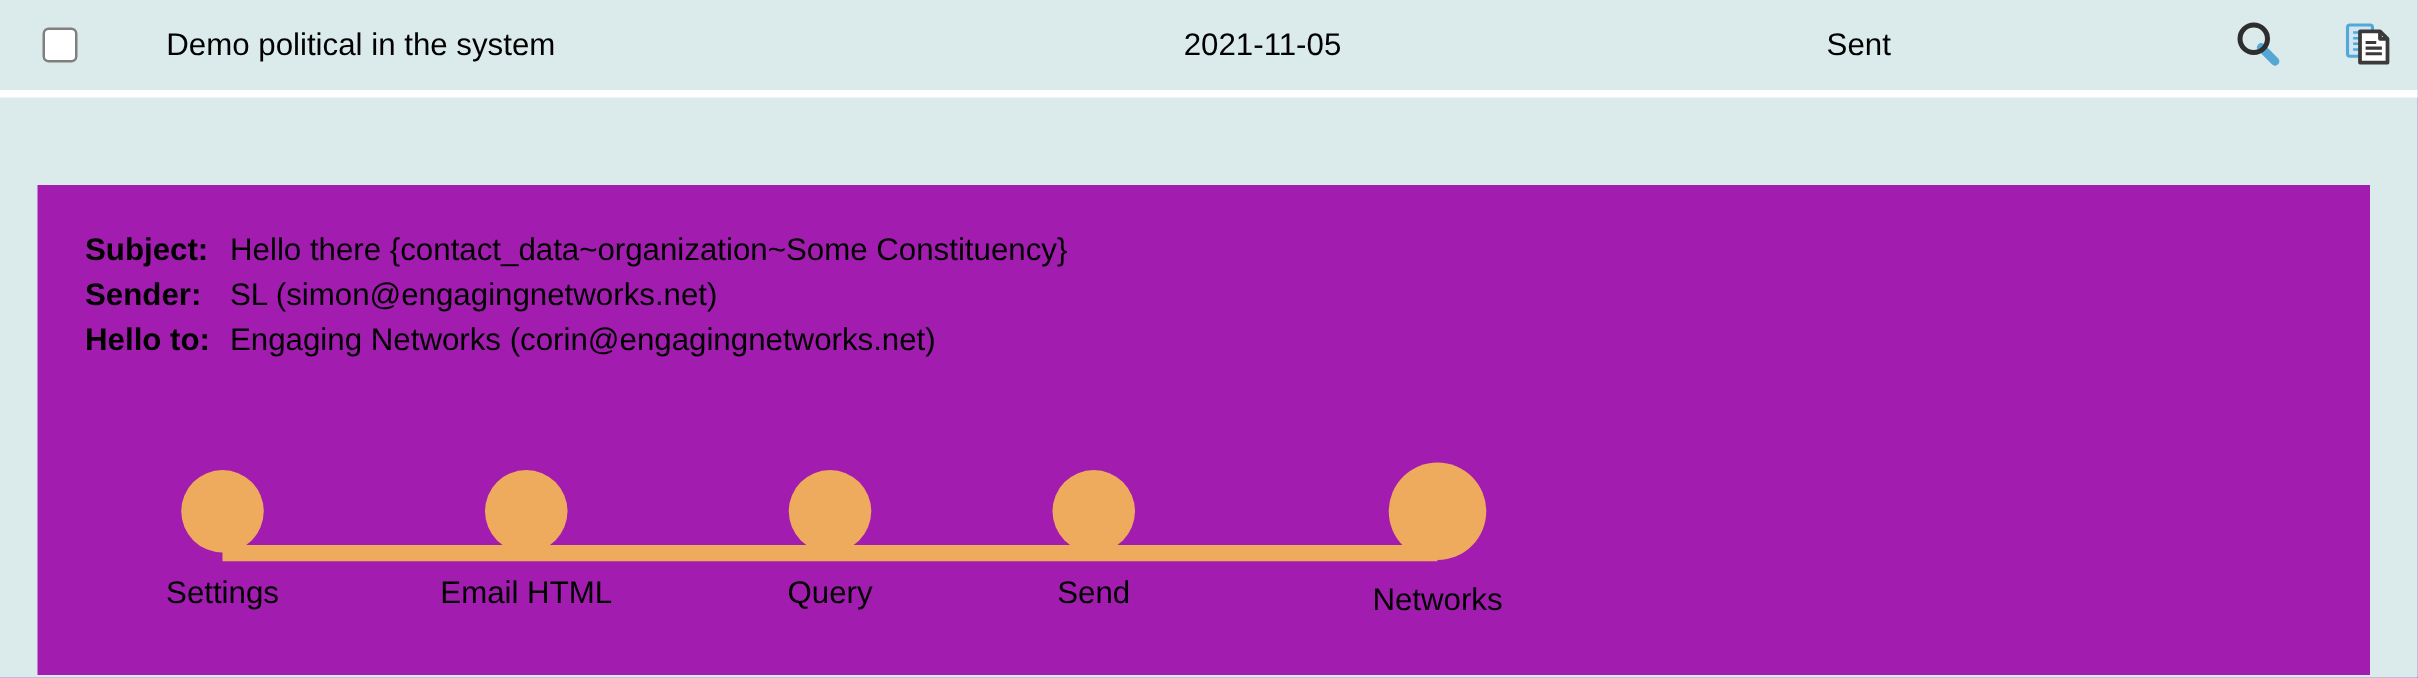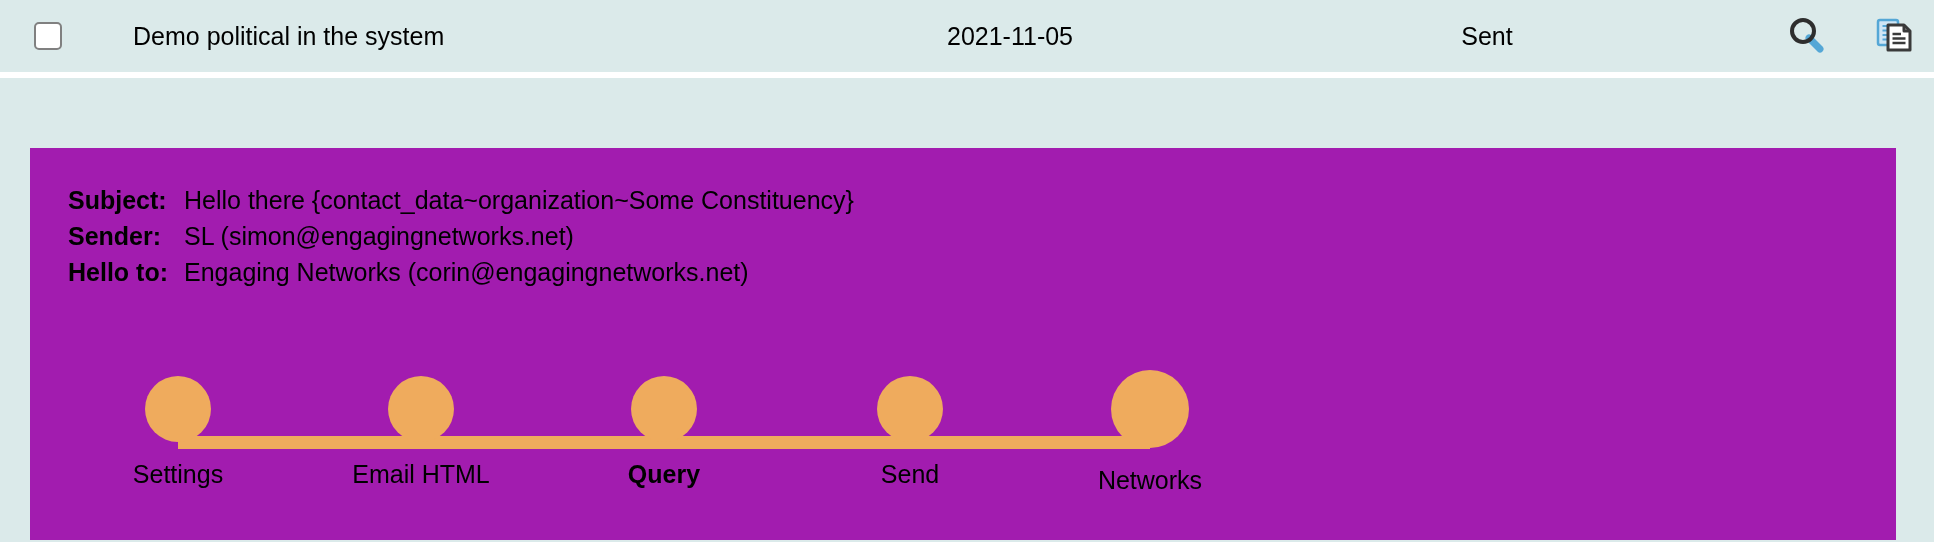--- a/index.html
+++ b/index.html
@@ -252,26 +252,26 @@
       <div class="step" style="left:86px;">
         <div class="step-dot"></div>
         <div class="step-label">Settings</div>
       </div>
 
       <div class="step" style="left:329px;">
         <div class="step-dot"></div>
         <div class="step-label">Email HTML</div>
       </div>
 
-      <div class="step" style="left:572px;font-weight:bold;">
+      <div class="step" style="left:572px;">
         <div class="step-dot"></div>
         <div class="step-label">Query</div>
       </div>
 
-      <div class="step" style="left:818px;">
+      <div class="step" style="left:783px;">
         <div class="step-dot"></div>
         <div class="step-label">Send</div>
       </div>
 
       <div class="step is-current" style="left:1058px;">
         <div class="step-dot"></div>
         <div class="step-label">Networks</div>
       </div>
 
     </div>

